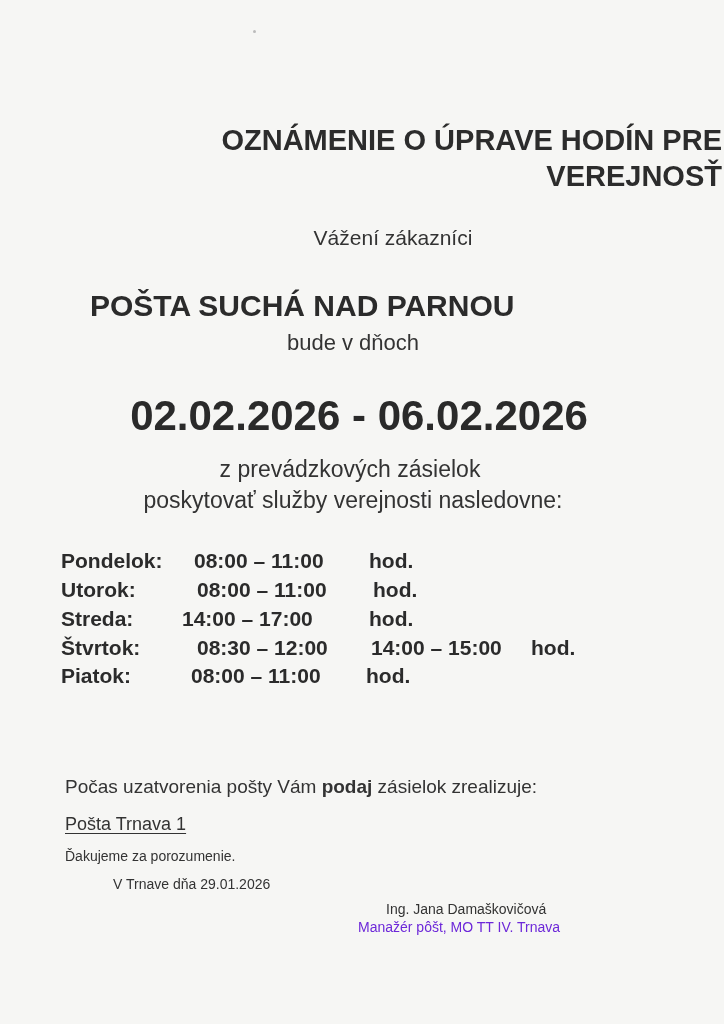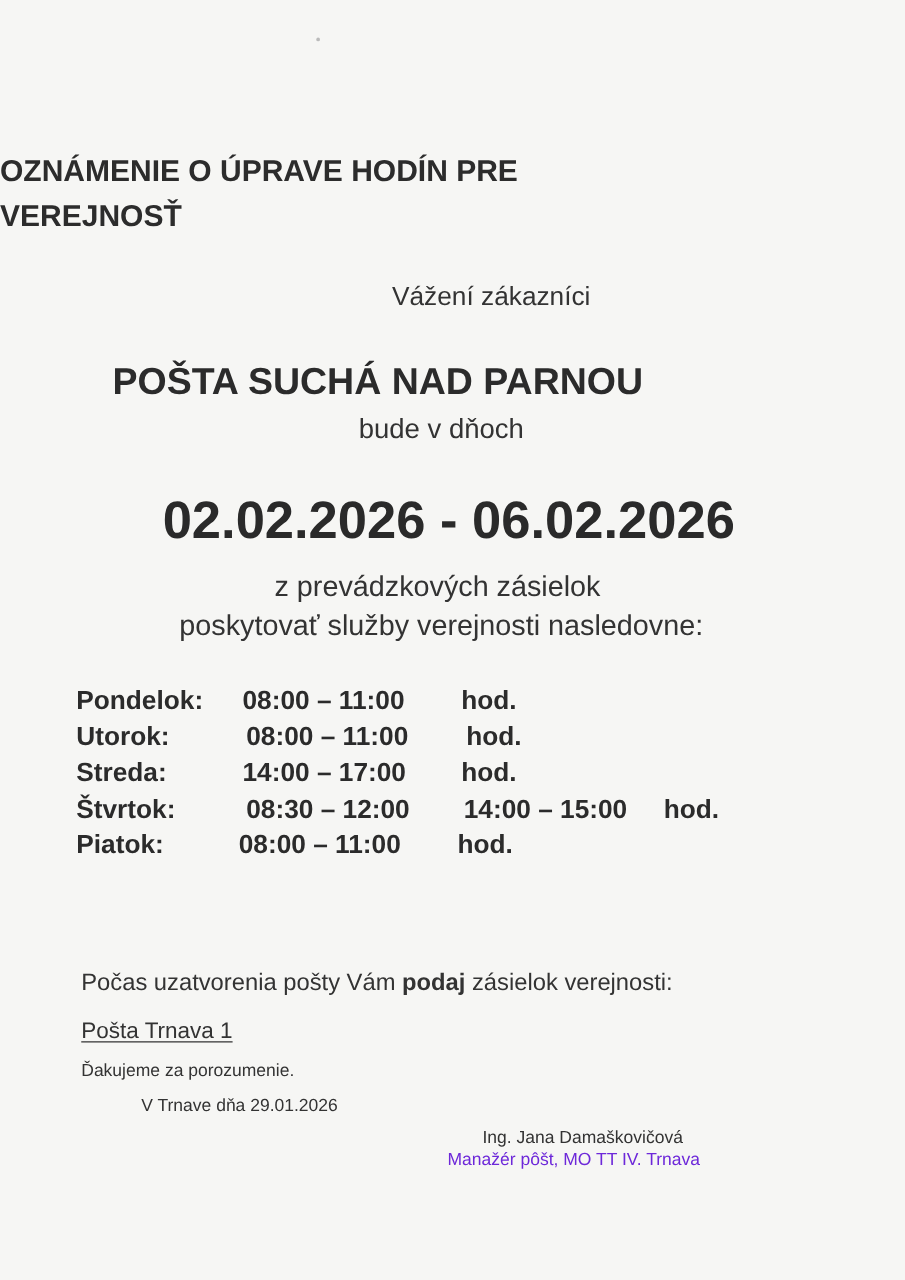--- a/index.html
+++ b/index.html
@@ -3,21 +3,21 @@
   <meta charset="utf-8">
   <style>
     html, body { margin: 0; padding: 0; }
     body {
       width: 724px; height: 1024px; position: relative; overflow: hidden;
       background: #f6f6f4;
       font-family: "Liberation Sans", sans-serif;
       color: #2a2a2a;
     }
     .abs { position: absolute; white-space: nowrap; }
-    .title { font-weight: bold; font-size: 24px; color: #2c2c2c; text-align: left; left: 0; width: 706px; }
+    .title { font-weight: bold; font-size: 29px; color: #2c2c2c; text-align: right; left: 16px; width: 706px; }
     .greeting { top: 226px; left: 0; width: 710px; text-align: center; font-size: 21px; color: #333; margin-left: 38px; }
     .office { top: 289px; left: 90px; font-size: 30px; font-weight: bold; color: #2b2b2b; }
     .days-line { top: 330px; left: 0; width: 706px; text-align: center; font-size: 22px; color: #333; }
     .daterange { top: 392px; left: 0; width: 718px; text-align: center; font-size: 42px; font-weight: bold; color: #2a2a2a; }
     .reason1 { top: 456px; left: 0; width: 700px; text-align: center; font-size: 23px; color: #333; }
     .reason2 { top: 487px; left: 0; width: 706px; text-align: center; font-size: 23px; color: #333; }
     .sched-row { position: absolute; left: 61px; font-size: 21px; font-weight: bold; color: #2b2b2b; height: 28px; }
     .sched-row span { position: absolute; top: 0; white-space: nowrap; }
     .closing { top: 776px; left: 65px; font-size: 19px; color: #333; }
     .closing b { font-weight: bold; }
@@ -48,37 +48,37 @@
       <span style="left:133px;">08:00 – 11:00</span>
       <span style="left:308px;">hod.</span>
     </div>
     <div class="sched-row" style="top:578px;">
       <span style="left:0;">Utorok:</span>
       <span style="left:136px;">08:00 – 11:00</span>
       <span style="left:312px;">hod.</span>
     </div>
     <div class="sched-row" style="top:607px;">
       <span style="left:0;">Streda:</span>
-      <span style="left:133px;">14:00 – 17:00</span>
+      <span style="left:121px;">14:00 – 17:00</span>
       <span style="left:308px;">hod.</span>
     </div>
     <div class="sched-row" style="top:636px;">
       <span style="left:0;text-align:right;">Štvrtok:</span>
       <span style="left:136px;">08:30 – 12:00</span>
       <span style="left:310px;">14:00 – 15:00</span>
       <span style="left:470px;">hod.</span>
     </div>
     <div class="sched-row" style="top:664px;">
       <span style="left:0;">Piatok:</span>
       <span style="left:130px;">08:00 – 11:00</span>
       <span style="left:305px;">hod.</span>
     </div>
   </div>
 
-  <div class="abs closing"><span>Počas uzatvorenia pošty Vám </span><b>podaj</b><span> zásielok verejnosti:</span></div>
+  <div class="abs closing"><span>Počas uzatvorenia pošty Vám </span><b>podaj</b><span> zásielok zrealizuje:</span></div>
   <div class="abs alt-office">Pošta Trnava 1</div>
   <div class="abs thanks">Ďakujeme  za porozumenie.</div>
   <div class="abs dated">V Trnave dňa 29.01.2026</div>
 
   <div class="abs sig1">Ing. Jana Damaškovičová</div>
   <div class="abs sig2">Manažér pôšt, MO TT IV. Trnava</div>
 
   <div class="speck" style="left:253px;top:30px;width:3px;height:3px;"></div>
 </div>
 

